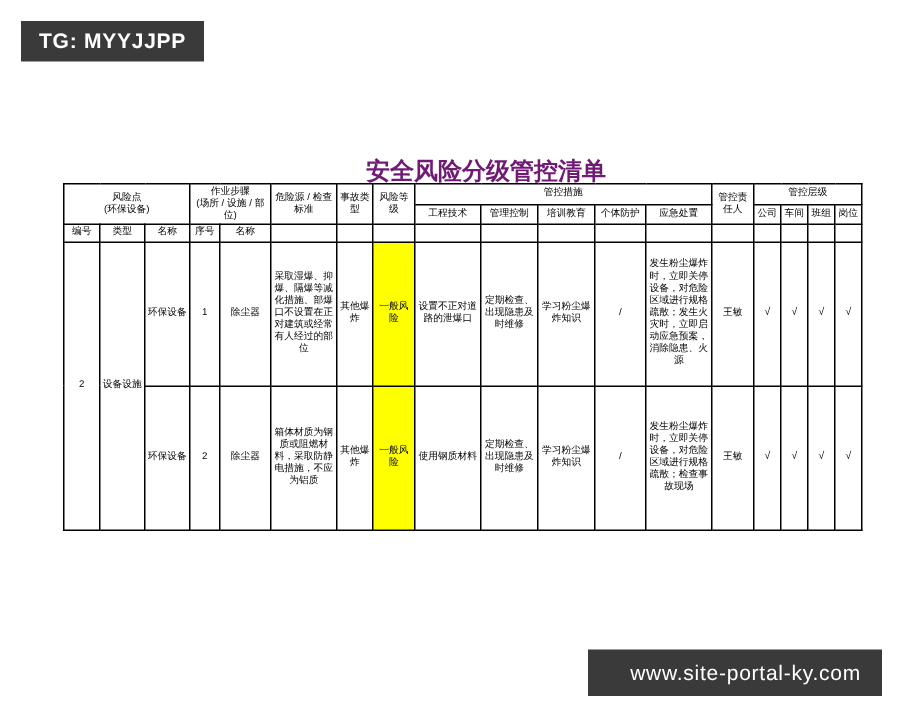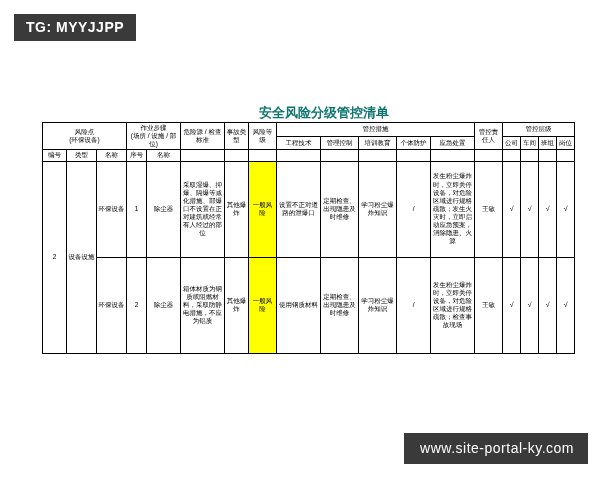--- a/index.html
+++ b/index.html
@@ -27,33 +27,33 @@
     font-family: "Liberation Sans", sans-serif;
     text-align: right;
   }
   #watermark {
     position: absolute;
     right: 12px;
     bottom: 16px;
     background: #3a3a3a;
     color: #ffffff;
     font-size: 14px;
-    padding: 7px 14px 8px 16px;
+    padding: 7px 14px 8px 28px;
     letter-spacing: 0.5px;
     font-family: "Liberation Sans", sans-serif;
   }
   #doc-title {
     position: absolute;
     left: 0;
     right: 0;
     top: 104px;
     text-align: center;
-    font-size: 13px;
+    font-size: 16px;
     font-weight: bold;
-    color: #0f766e;
+    color: #701a75;
     font-family: "Liberation Sans", sans-serif;
     margin-left: 48px;
   }
   #table-wrap {
     position: absolute;
     left: 42px;
     top: 122px;
     width: 516px;
   }
   table.risk {

